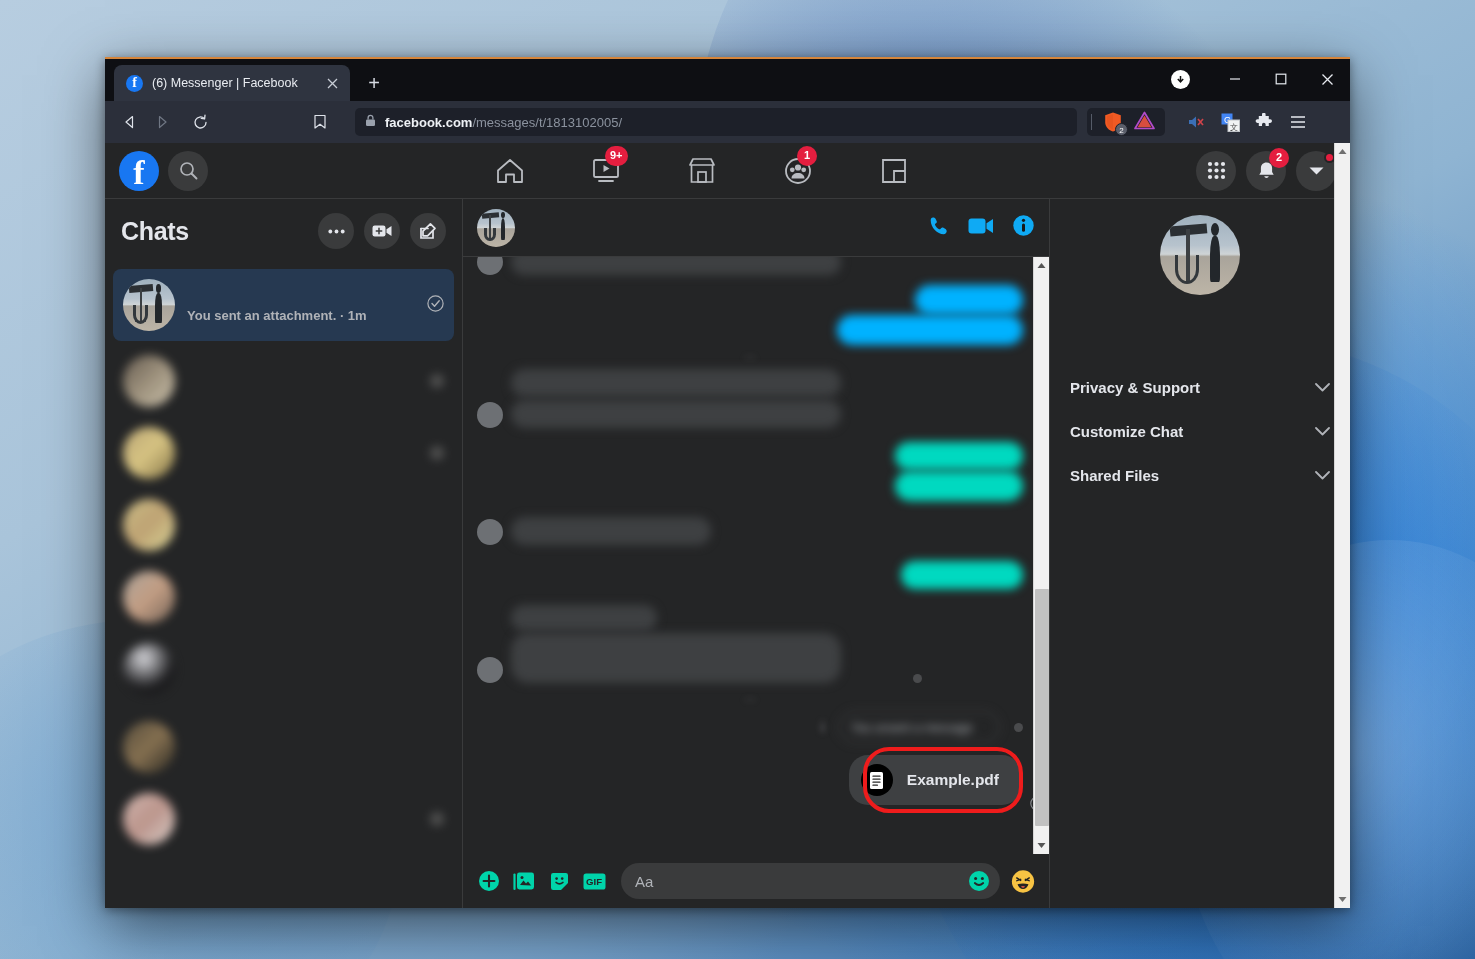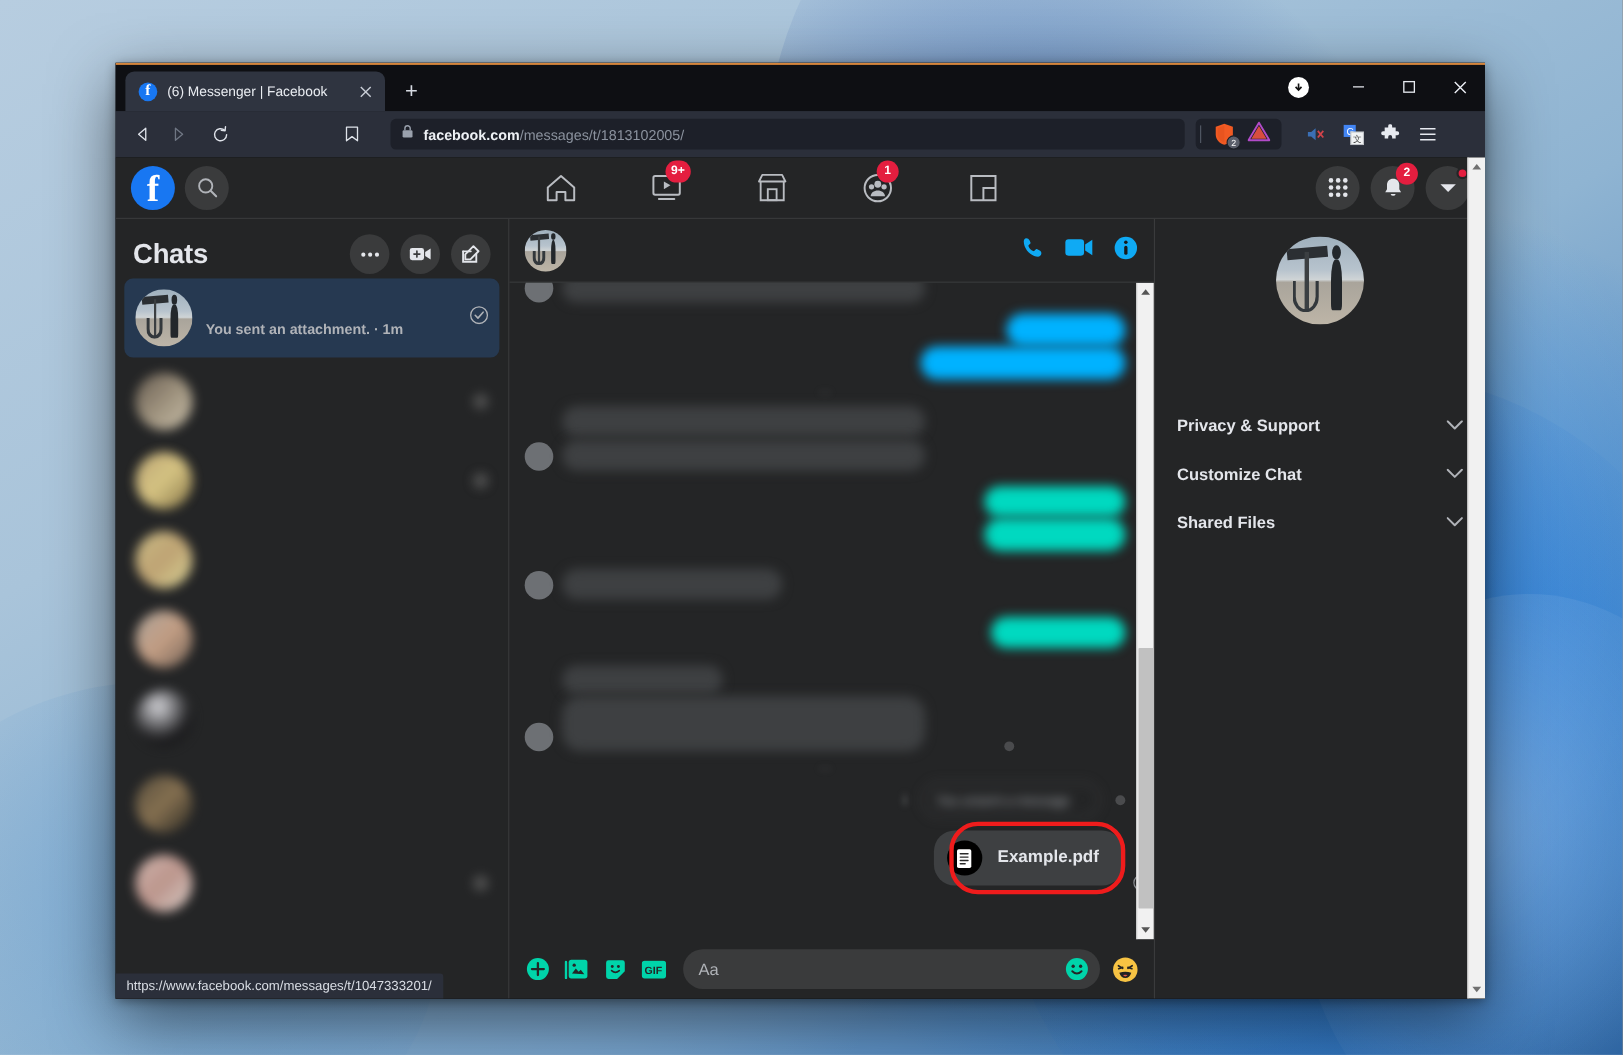--- a/index.html
+++ b/index.html
@@ -161,21 +161,21 @@
   .fb-circle .nbadge { top: -3px; left: 23px; }
   .reddot { position:absolute; top: 1px; right: 1px; width: 11px; height: 11px;
             border-radius:50%; background:#e41e3f; border: 2px solid #242526; }
 
   
   .cols { flex: 1 1 auto; display: flex; overflow: hidden; }
 
   
   .chats {
     width: 357px; background: #242526; flex: 0 0 auto;
-    display:flex; flex-direction: column; overflow: hidden;
+    display:flex; flex-direction: column; overflow: hidden; gap: 16px;
   }
   .chats-head { padding: 14px 16px 4px 16px; display:flex; align-items:center; }
   .chats-title { font-size: 25px; font-weight: bold; color: #e4e6eb; letter-spacing: -0.3px; }
   .chead-btns { margin-left: auto; display:flex; gap: 10px; }
   .chead-btn {
     width: 36px; height: 36px; border-radius: 50%; background: #3a3b3c;
     display:flex; align-items:center; justify-content:center;
   }
   .searchbox {
     margin: 10px 16px 8px 16px; height: 36px; border-radius: 18px;
@@ -877,15 +877,14 @@
           </svg>
       </div>
       <div class="track"></div>
       <div class="arrow">
         <svg width="9" height="7" viewBox="0 0 9 7">
             <path d="M4.5 6 L0.5 1 L8.5 1 Z" fill="#707070"></path>
           </svg>
       </div>
     </div>
 
-    <div class="statusurl">https://www.facebook.com/messages/t/1047333201/</div>
   </div>
 </div>
 
 </body></html>

